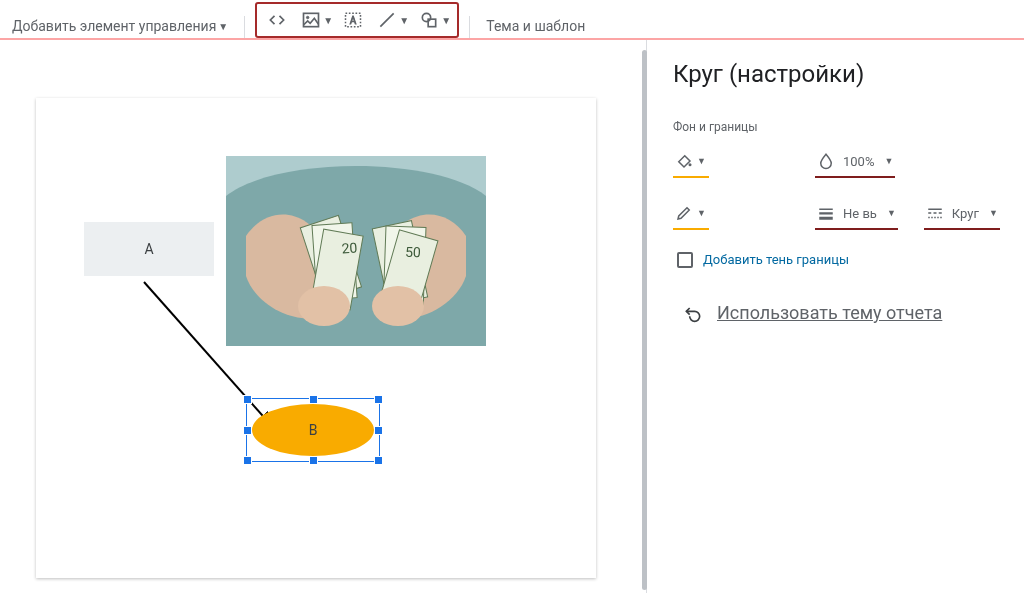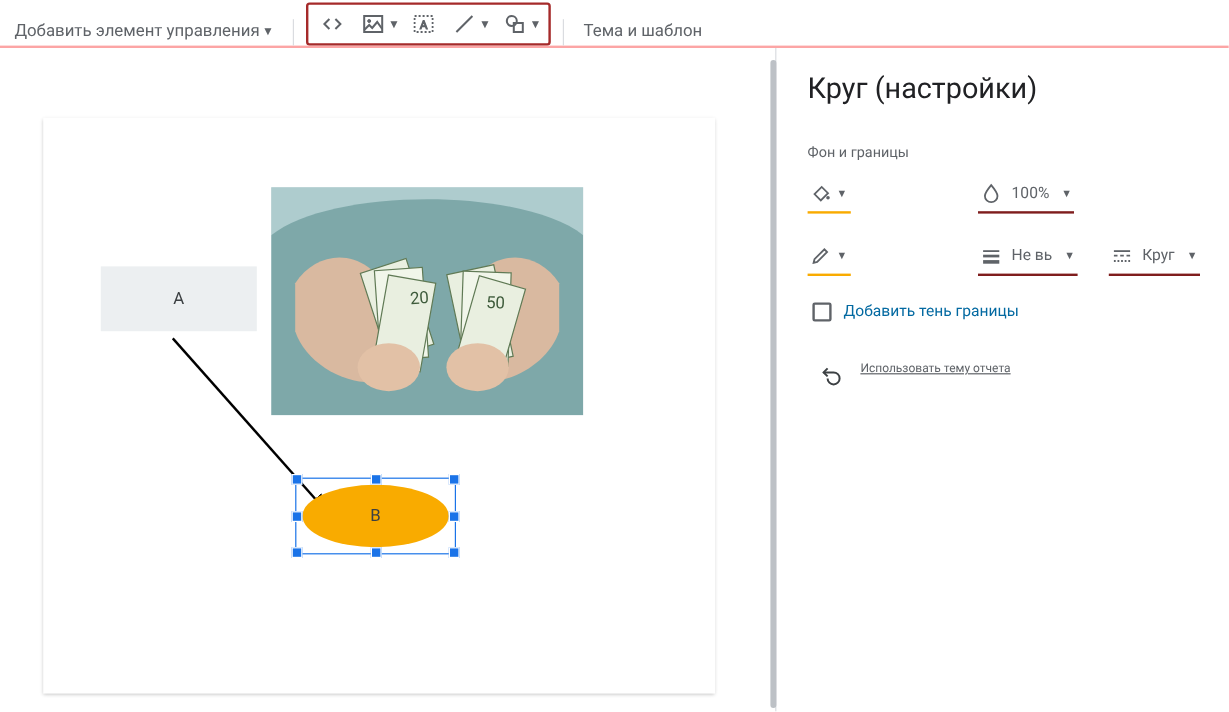--- a/index.html
+++ b/index.html
@@ -153,21 +153,21 @@
     color: #5f6368;
   }
   .prop-ctl.accent { border-bottom: 2px solid #f9ab00; }
   .prop-ctl svg { width: 18px; height: 18px; }
   .prop-ctl .caret { font-size: 9px; color: #5f6368; }
   .prop-ctl .val { padding: 0 6px 0 4px; white-space: nowrap; overflow: hidden; max-width: 48px; text-overflow: clip; }
 
   .checkbox-row { display: flex; align-items: flex-start; gap: 10px; margin: 8px 0 34px 4px; color: #0369a1; cursor: pointer; }
   .cb { width: 16px; height: 16px; border: 2px solid #5f6368; border-radius: 2px; }
 
-  .reset-row { display: flex; align-items: flex-start; gap: 14px; margin-left: 10px; color: #5f6368; font-size: 10px; cursor: pointer;}
+  .reset-row { display: flex; align-items: flex-end; gap: 14px; margin-left: 10px; color: #5f6368; font-size: 18px; cursor: pointer;}
   .reset-row .link { text-decoration: underline; }
 </style>
 </head>
 <body>
 
 <div class="toolbar">
   <span class="tb-btn-text">
     <span>Добавить элемент управления</span>
     <span class="caret">▼</span>
   </span>

